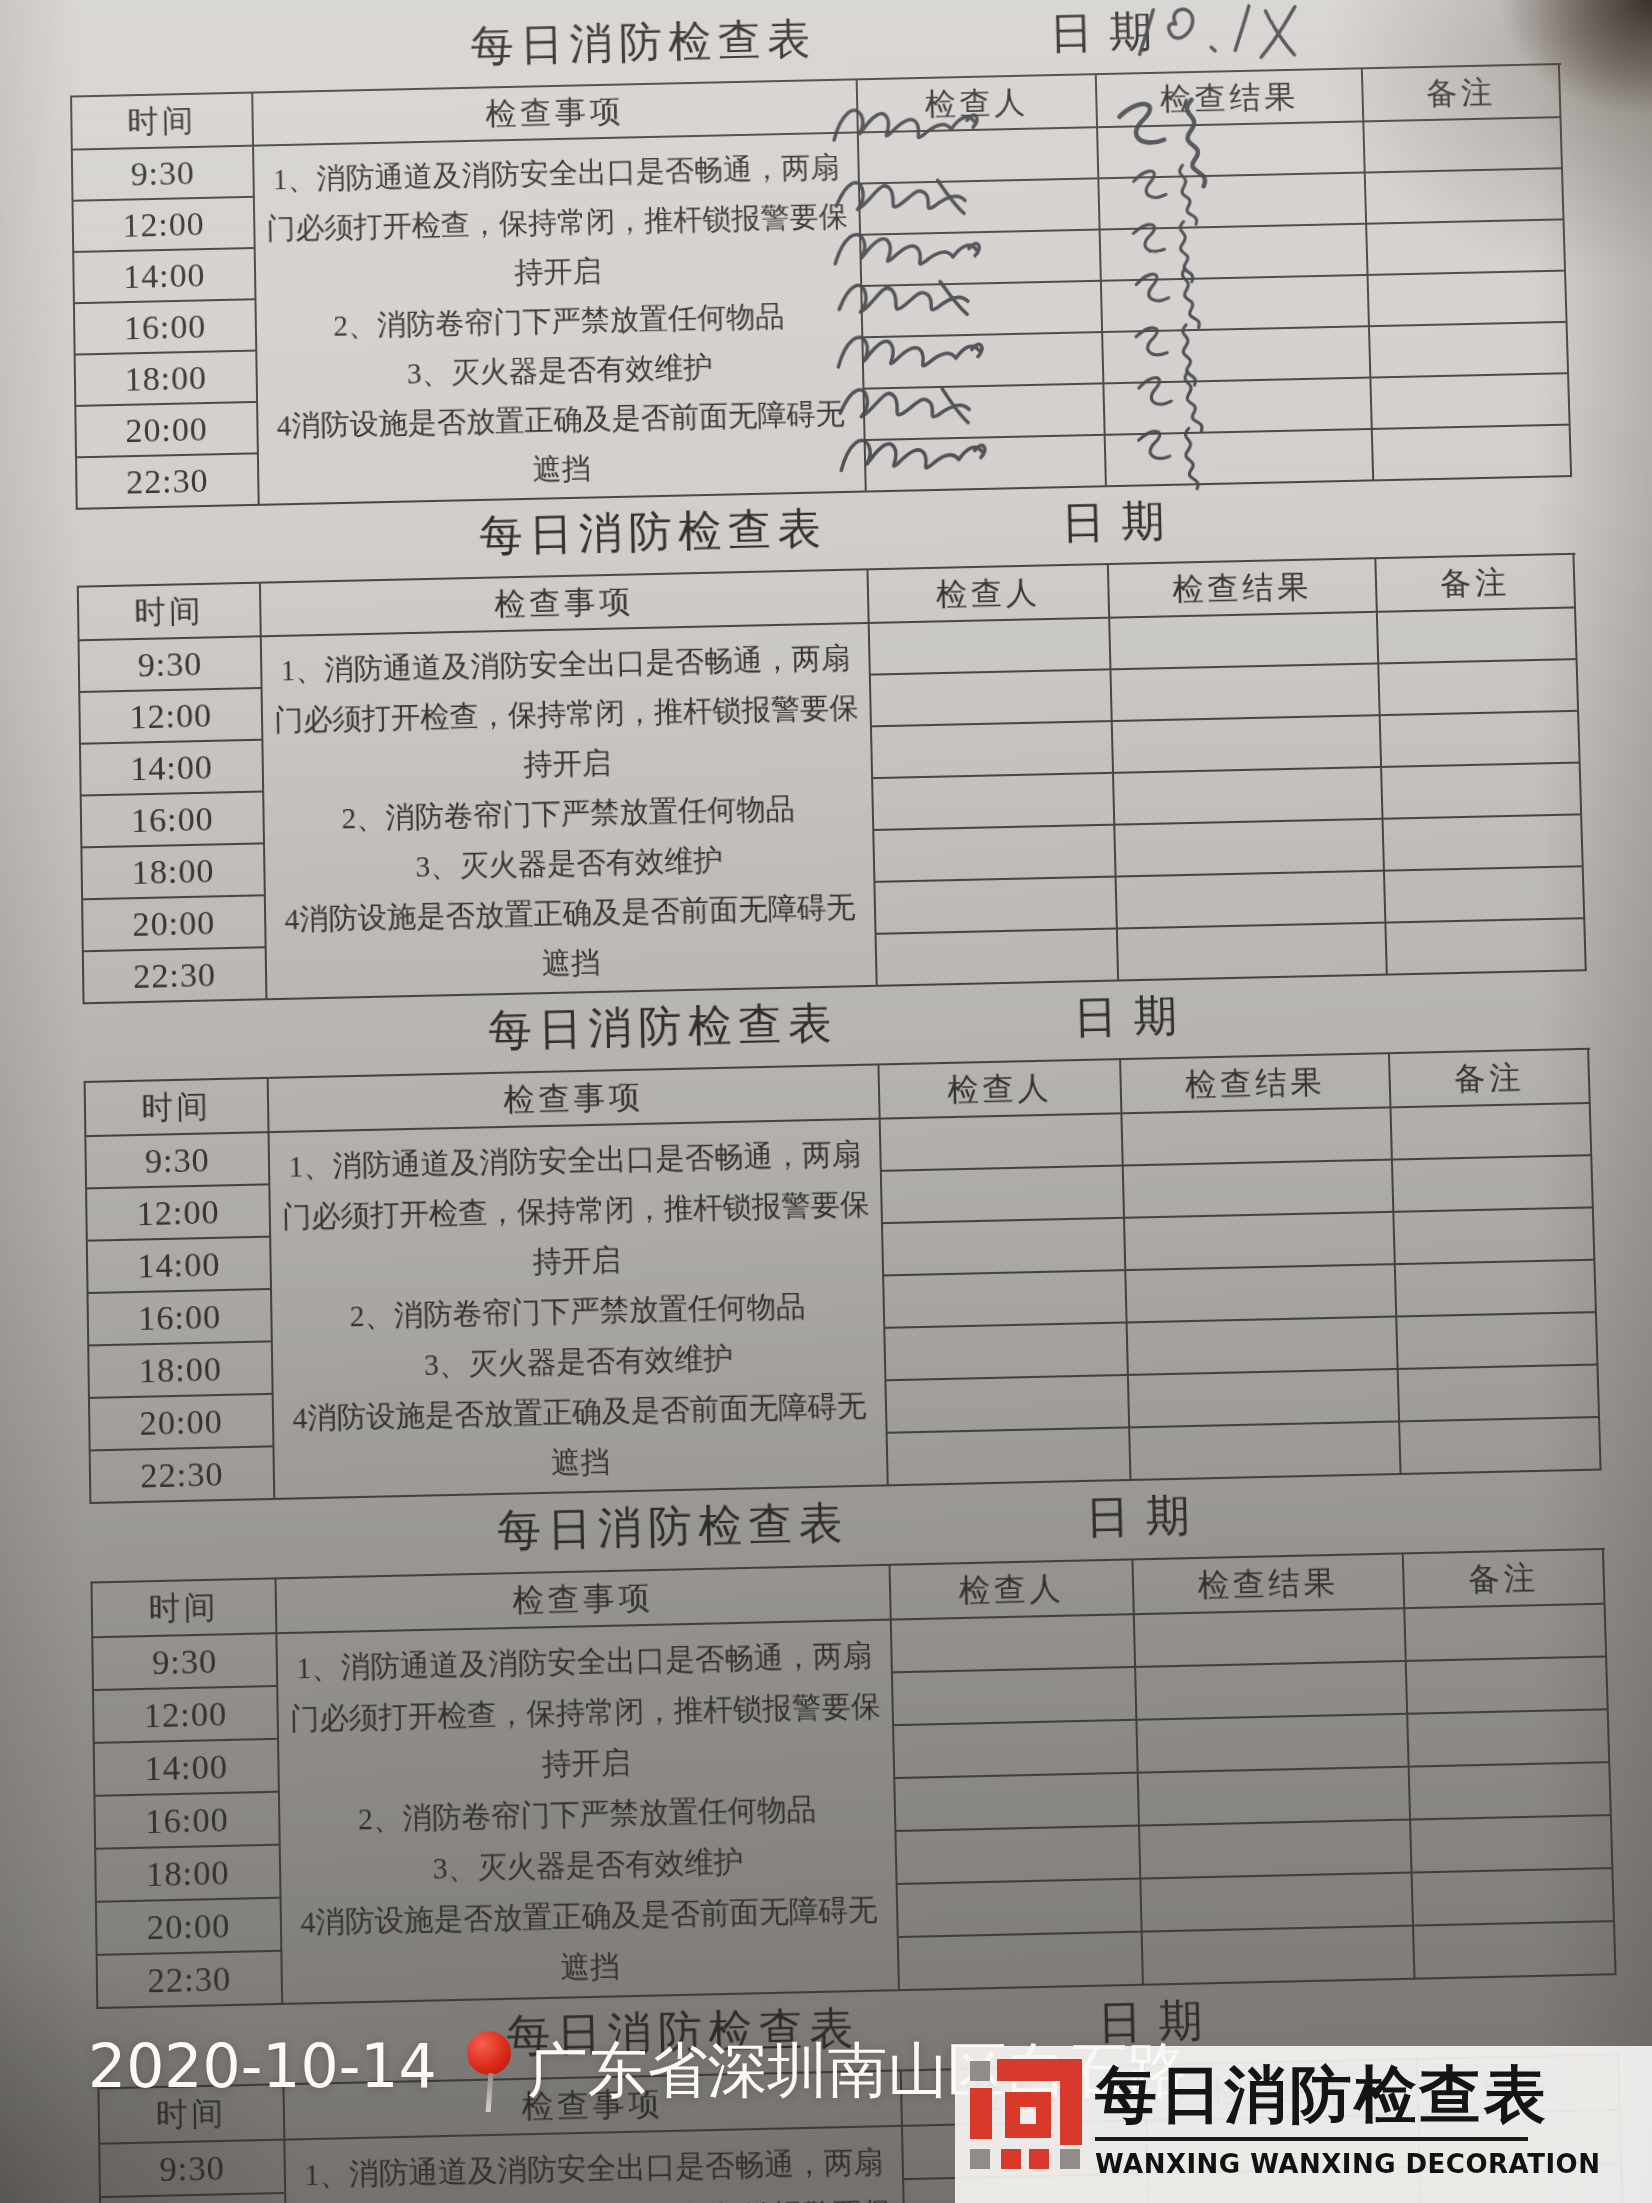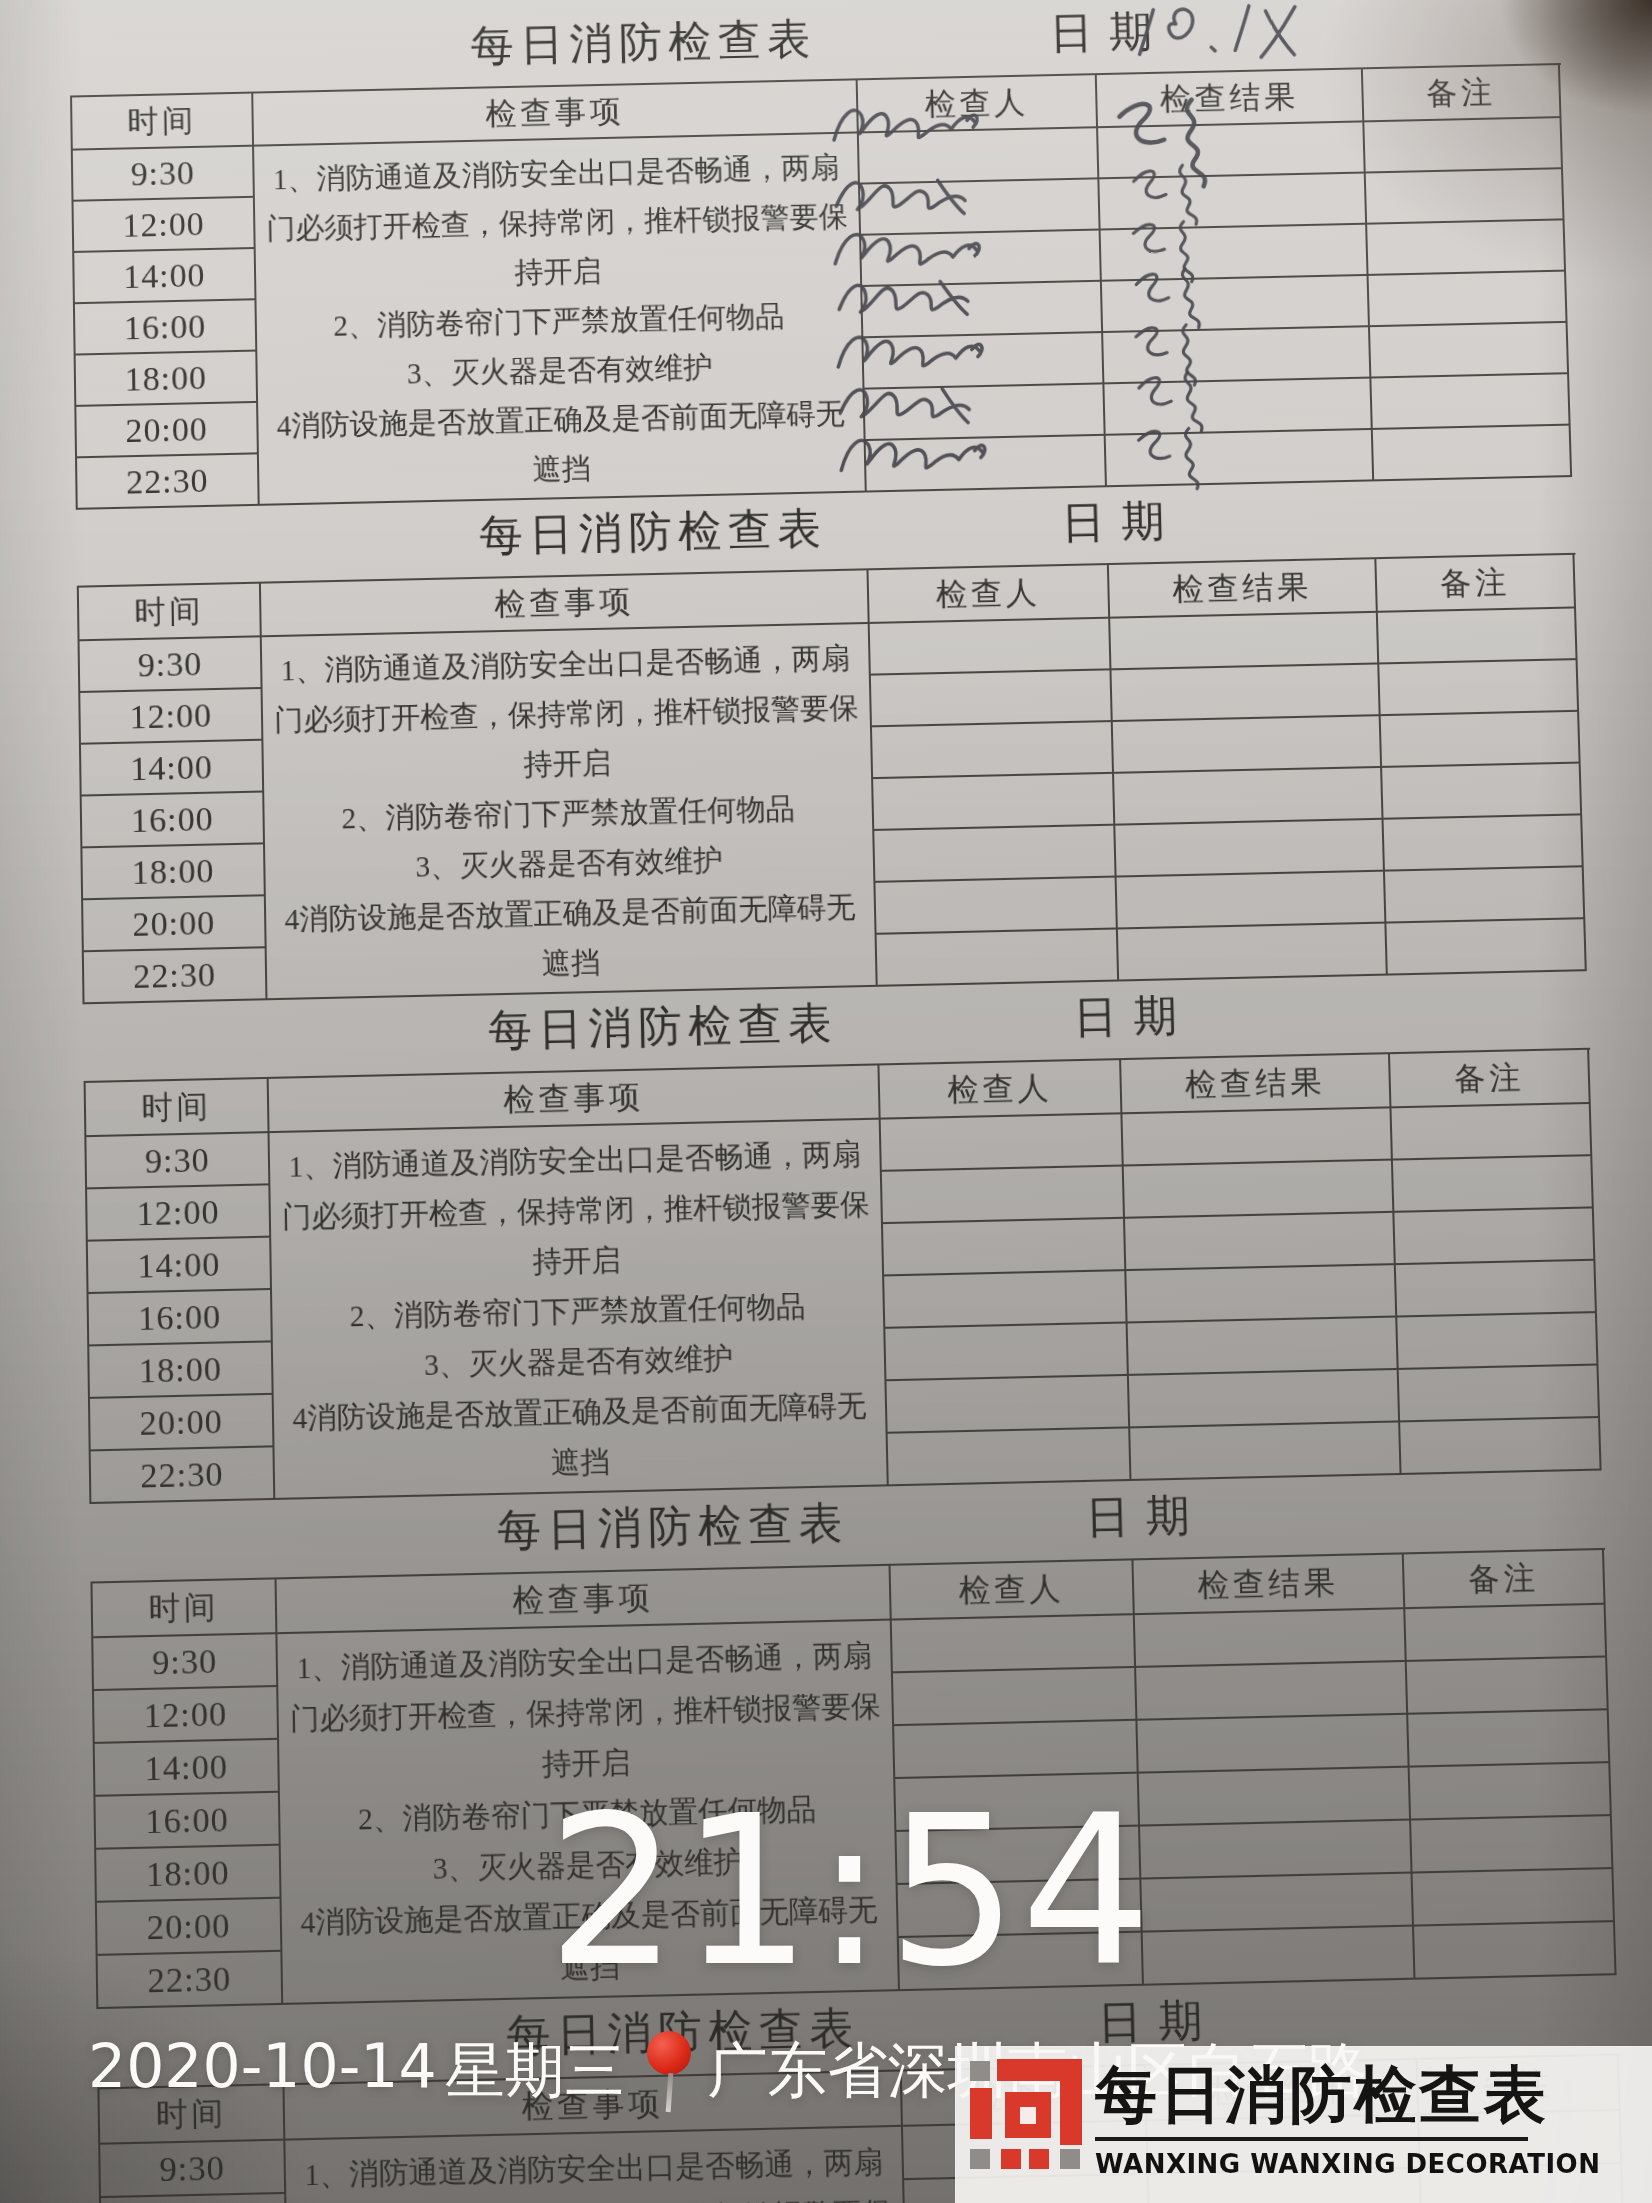--- a/index.html
+++ b/index.html
@@ -321,25 +321,23 @@
             <div class="cell" style="grid-area: 3 / 3;"></div>
             <div class="cell" style="grid-area: 3 / 4;"></div>
             <div class="cell" style="grid-area: 3 / 5;"></div>
           </div>
         </section>
       </div>
     </div>
 
   <div id="shade"></div>
 
-  <div id="clock">21:54</div>
 
   <div id="dateline">
     <span class="sp">2020-10-14</span>
-    <span>星期三</span>
     <span class="pin">
       <span class="pin-ball"></span>
       <span class="pin-needle"></span>
     </span>
     <span>广东省深圳南山区白石路</span>
   </div>
 
   <div id="watermark">
     <div id="wm-logo">
       <div class="lg" style="left:0;top:1.8px;width:20px;height:20px;"></div>

